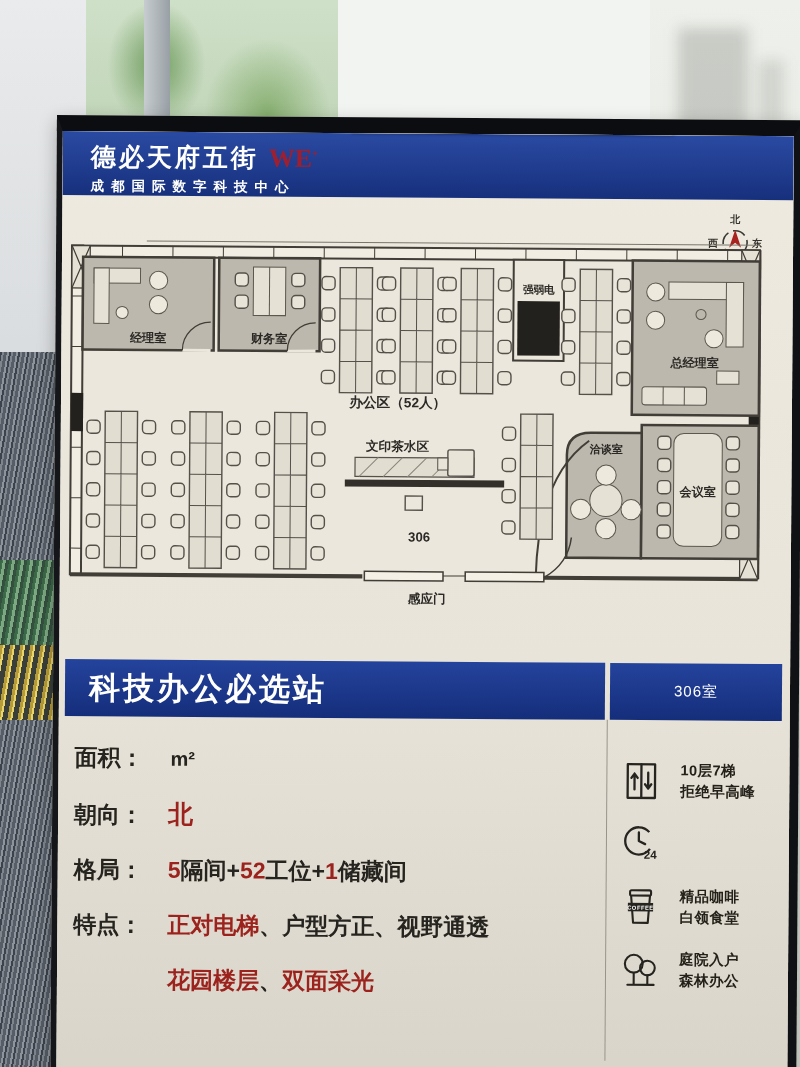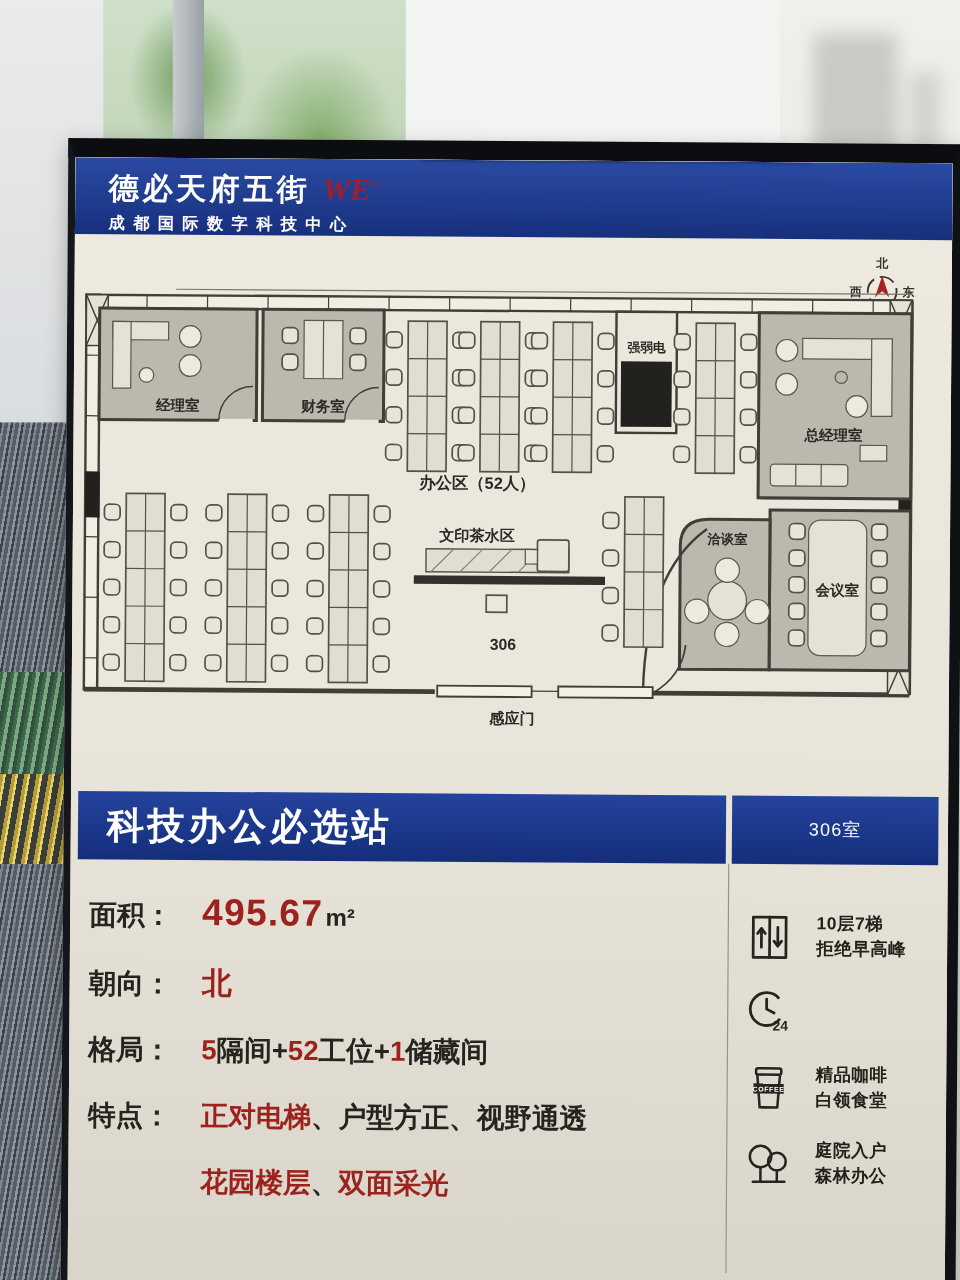--- a/index.html
+++ b/index.html
@@ -35,21 +35,21 @@
       transform:rotate(.4deg);transform-origin:top left;box-shadow:0 6px 18px rgba(0,0,0,.28);
       background:#e9e5db;}
   .board-inner{position:relative;width:100%;height:100%;overflow:hidden;
       background:linear-gradient(180deg,#eeeadf 0%,#e8e4da 55%,#d9d4c9 100%);}
   .clip{position:absolute;left:285px;top:-16px;width:330px;height:16px;background:#fafaf8;
       border-radius:0 0 7px 7px;box-shadow:0 1px 3px rgba(0,0,0,.35);z-index:5;}
   
   .poster-header{height:64px;background:linear-gradient(180deg,#2a4aa2,#17307d);padding:9px 0 0 28px;box-sizing:border-box;}
   .brand-row{display:flex;align-items:baseline;}
   .brand{color:#fff;font-size:25px;font-weight:800;letter-spacing:3px;}
-  .brand-logo{color:#9e2030;font-size:26px;font-weight:800;font-style:italic;margin-left:10px;
+  .brand-logo{color:#9e2030;font-size:26px;font-weight:800;margin-left:10px;
       font-family:"Liberation Serif","DejaVu Serif",serif;}
   .brand-logo sup{font-size:11px;}
   .poster-subtitle{color:#fff;font-size:13.5px;font-weight:700;letter-spacing:7px;margin-top:4px;}
   
   .plan-area{position:relative;height:464px;}
   .compass{position:absolute;right:30px;top:12px;}
   .plan-svg{position:absolute;left:4px;top:44px;}
   .plan-svg text{font-weight:700;fill:#2b2925;text-anchor:middle;font-family:inherit;}
   
   .banner{display:flex;height:57px;margin:0 8px 0 6px;}
@@ -269,21 +269,20 @@
         <div class="banner-gap"></div>
         <div class="banner-room">
           <span class="banner-room-label">306室</span>
         </div>
       </div>
 
       <div class="details">
         <div class="details-left">
           <div class="drow">
             <span class="dlabel">面积：</span>
-            <span class="area-num">495.67</span>
             <span class="area-unit">m²</span>
           </div>
           <div class="drow">
             <span class="dlabel">朝向：</span>
             <span class="dvalue-red">北</span>
           </div>
           <div class="drow">
             <span class="dlabel">格局：</span>
             <span class="dsegs"><span class="seg-red">5</span><span class="seg-ink">隔间+</span><span class="seg-red">52</span><span class="seg-ink">工位+</span><span class="seg-red">1</span><span class="seg-ink">储藏间</span></span>
           </div>

